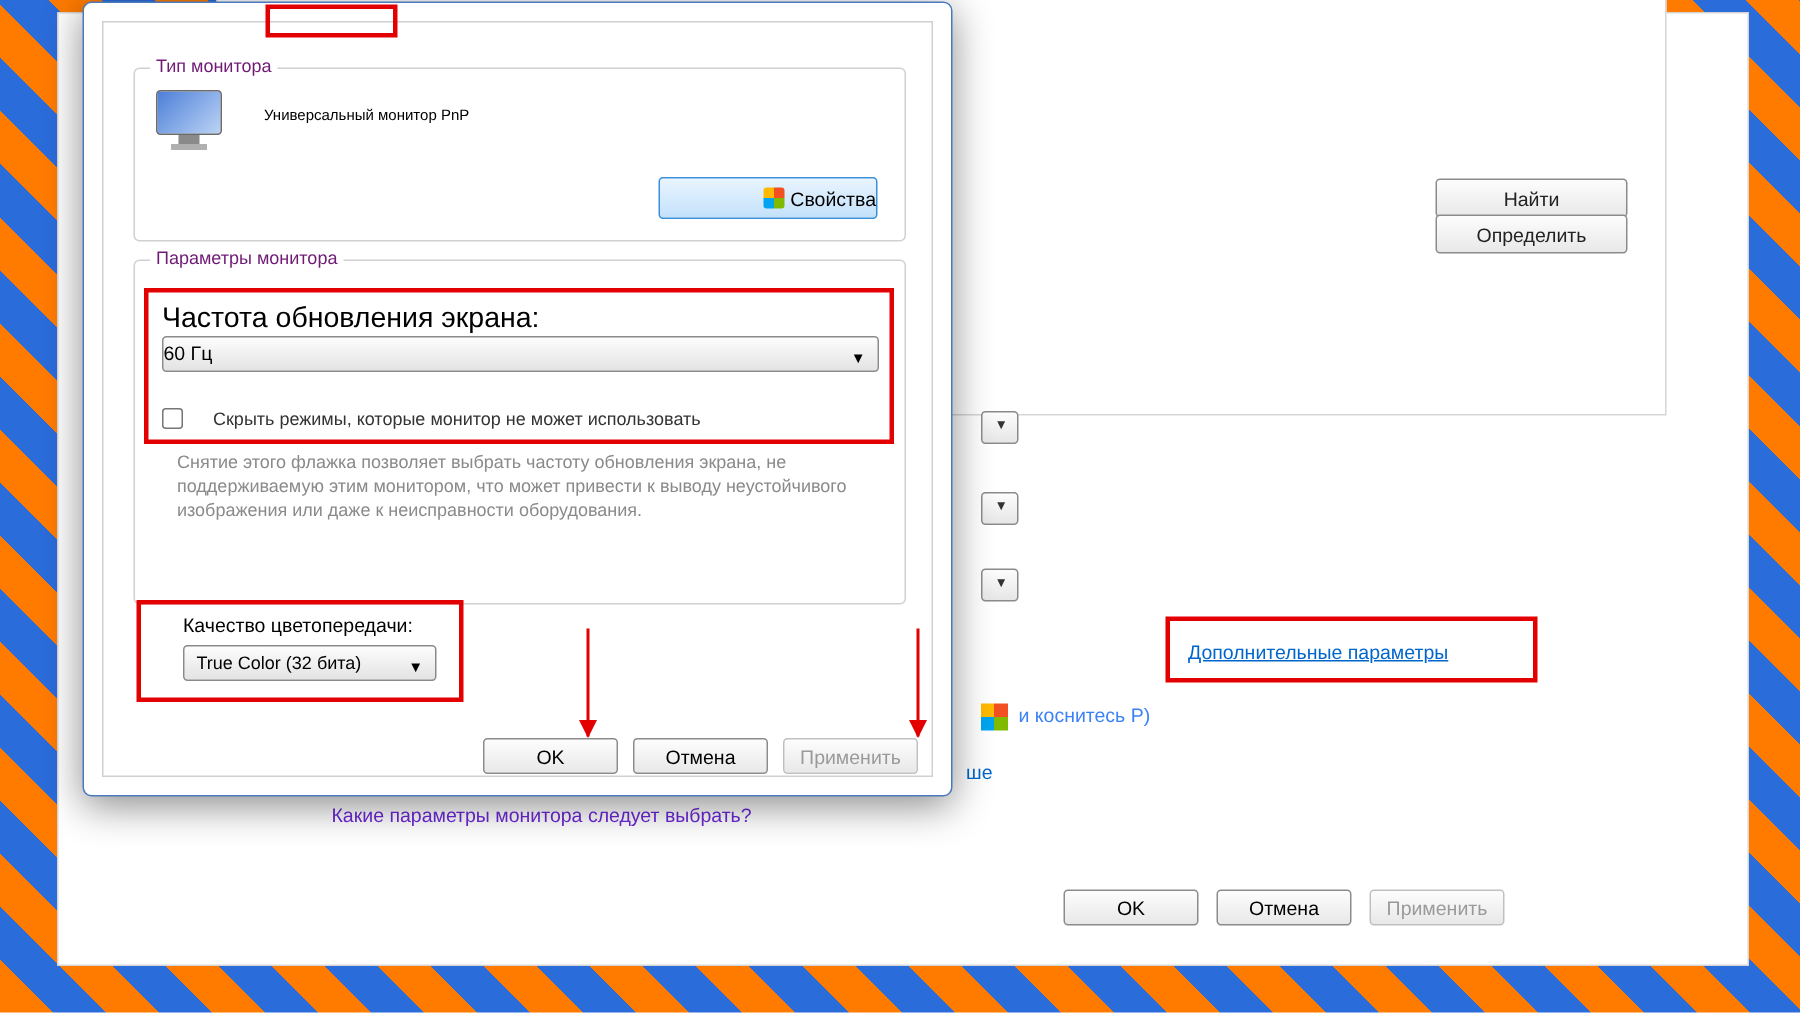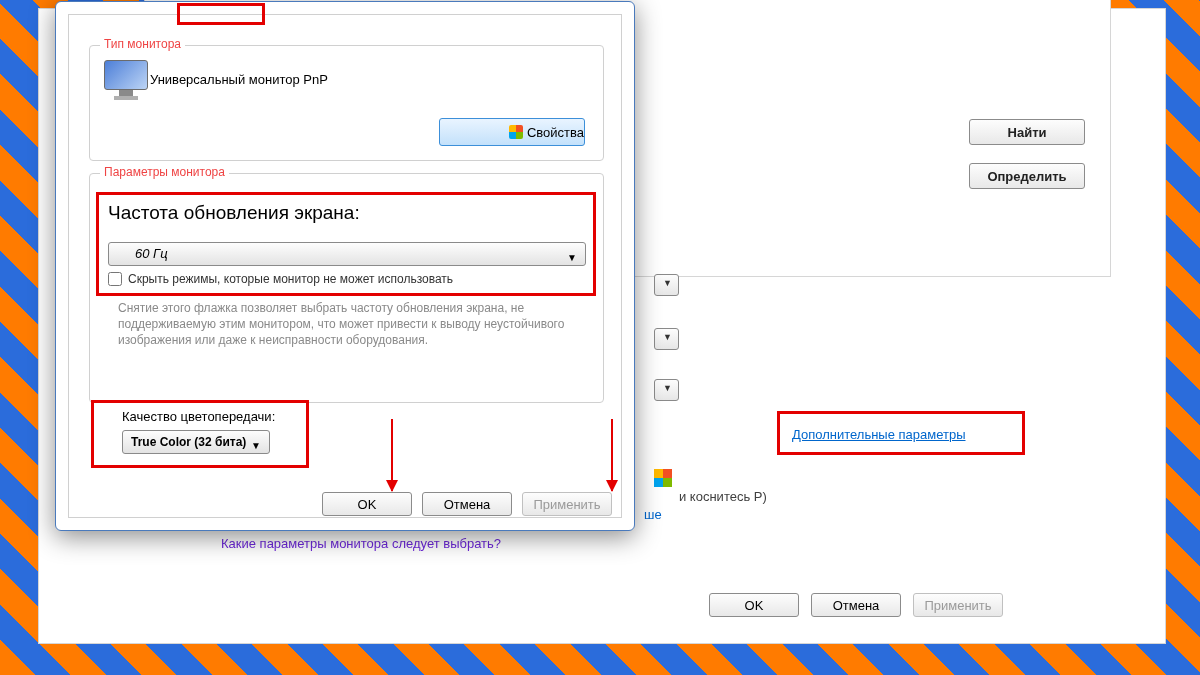--- a/index.html
+++ b/index.html
@@ -23,53 +23,52 @@
   .bg-panel {
     position: absolute;
     left: 105px; top: -10px;
     width: 967px; height: 278px;
     background: #fff;
     border: 1px solid #d6d6d6;
   }
   .right-btn {
     position: absolute;
     right: 80px;
-    width: 116px; height: 26px;
+    width: 128px; height: 26px;
     background: linear-gradient(#fdfdfd, #e8e8e8);
     border: 1px solid #8b8b8b;
     border-radius: 3px;
     font-size: 13px;
     color: #222;
     cursor: pointer;
-    font-weight: bold;
   }
   .right-btn.find { top: 110px; }
-  .right-btn.detect { top: 154px; }
+  .right-btn.detect { top: 134px; }
   .dd {
     position: absolute;
     height: 22px;
     background: linear-gradient(#fdfdfd, #e6e6e6);
     border: 1px solid #8a8a8a;
     border-radius: 3px;
   }
   .dd::after {
     content: "▼"; position: absolute; right: 6px; top: 3px;
     font-size: 9px; color: #333;
   }
   .dd1 { left: 615px; top: 265px; width: 25px; }
   .dd2 { left: 615px; top: 319px; width: 25px; }
   .dd3 { left: 615px; top: 370px; width: 25px; }
   .winlogo {
     position: absolute; left: 615px; top: 460px;
     width: 18px; height: 18px;
     background: conic-gradient(#f25022 0 25%, #7fba00 0 50%, #00a4ef 0 75%, #ffb900 0 100%);
   }
   .touch-text {
-    position: absolute; left: 640px; top: 480px;
-    font-size: 13px; color: #404040;
+    position: absolute; left: 640px; top: 460px;
+    font-size: 13px; color: #3b82f6;
   }
   .adv-link {
     position: absolute;
     left: 753px; top: 418px;
     font-size: 13px;
     color: #0066cc;
     text-decoration: underline;
     cursor: pointer;
   }
   .adv-link-box {
@@ -120,40 +119,40 @@
     border: 3px solid #e30000;
   }
   .group {
     position: absolute;
     border: 1px solid #d0d0d0;
     border-radius: 4px;
   }
   .group > .legend {
     position: absolute; top: -9px; left: 10px;
     background: #fff; padding: 0 4px;
-    font-size: 12px; color: #ef4444;
+    font-size: 12px; color: #701a75;
   }
   .grp-type { left: 20px; top: 30px; width: 515px; height: 116px; }
   .monitor-icon {
     position: absolute; left: 14px; top: 14px;
     width: 44px; height: 40px;
   }
   .monitor-icon .screen {
     width: 44px; height: 30px;
     background: linear-gradient(135deg, #4d7fd8, #bcd4f5);
     border: 1px solid #6b6b6b;
     border-radius: 3px;
   }
   .monitor-icon .stand {
     width: 14px; height: 6px; background: #8a8a8a; margin: 0 auto;
   }
   .monitor-icon .base {
     width: 24px; height: 4px; background: #b0b0b0; margin: 0 auto;
   }
-  .type-text { position: absolute; left: 60px; top: 26px; font-size: 13px; }
+  .type-text { position: absolute; left: 86px; top: 26px; font-size: 10px; }
   .props-btn {
     position: absolute; right: 18px; top: 72px;
     width: 146px; height: 28px;
     background: linear-gradient(#e9f4ff, #c3e1fb);
     border: 1px solid #3c8fd9;
     border-radius: 3px;
     font-size: 13px;
     cursor: pointer;
     display: flex; align-items: center; justify-content: flex-end; gap: 4px;
   }
@@ -163,54 +162,53 @@
     border-radius: 2px;
   }
   .grp-params { left: 20px; top: 158px; width: 515px; height: 230px; }
   .red-params-box {
     position: absolute; left: 6px; top: 18px;
     width: 500px; height: 104px;
     border: 3px solid #e30000;
   }
   .refresh-label { position: absolute; left: 18px; top: 28px; font-size: 19px; }
   .refresh-dd {
-    position: absolute; left: 18px; top: 68px;
+    position: absolute; left: 18px; top: 50px;
     width: 478px; height: 24px;
     background: linear-gradient(#fdfdfd, #e3e3e3);
     border: 1px solid #8a8a8a;
     border-radius: 3px;
-    padding-left: 26px;
-    line-height: 22px; font-size: 13px; font-style: italic;
+    padding-left: 0;
+    line-height: 22px; font-size: 13px;
   }
   .refresh-dd::after { content: "▼"; position: absolute; right: 8px; top: 4px; font-size: 10px; }
   .hide-check {
     position: absolute; left: 18px; top: 98px;
-    display: flex; align-items: center; gap: 6px;
+    display: flex; align-items: center; gap: 20px;
     font-size: 12px; color: #333;
   }
   .hide-check input { width: 14px; height: 14px; }
   .warn-text {
     position: absolute; left: 18px; top: 126px;
     width: 478px; font-size: 12px; color: #8a8a8a; line-height: 1.35; margin-left: 10px;
   }
   .grp-color { position: absolute; left: 28px; top: 394px; margin-left: 25px; }
   .red-color-box {
     position: absolute; left: 22px; top: 385px;
     width: 218px; height: 68px;
     border: 3px solid #e30000;
   }
   .color-label { font-size: 13px; margin-bottom: 6px; display: block; }
   .color-dd {
-    width: 148px; height: 24px;
+    width: 169px; height: 24px;
     background: linear-gradient(#fdfdfd, #e3e3e3);
     border: 1px solid #8a8a8a;
     border-radius: 3px;
     padding-left: 8px; line-height: 22px; font-size: 12px;
     position: relative;
-    font-weight: bold;
   }
   .color-dd::after { content: "▼"; position: absolute; right: 8px; top: 4px; font-size: 10px; }
 
   .dlg-btn {
     position: absolute; bottom: 14px;
     width: 90px; height: 24px;
     background: linear-gradient(#fdfdfd, #e8e8e8);
     border: 1px solid #8b8b8b;
     border-radius: 3px; font-size: 13px; cursor: pointer;
   }

